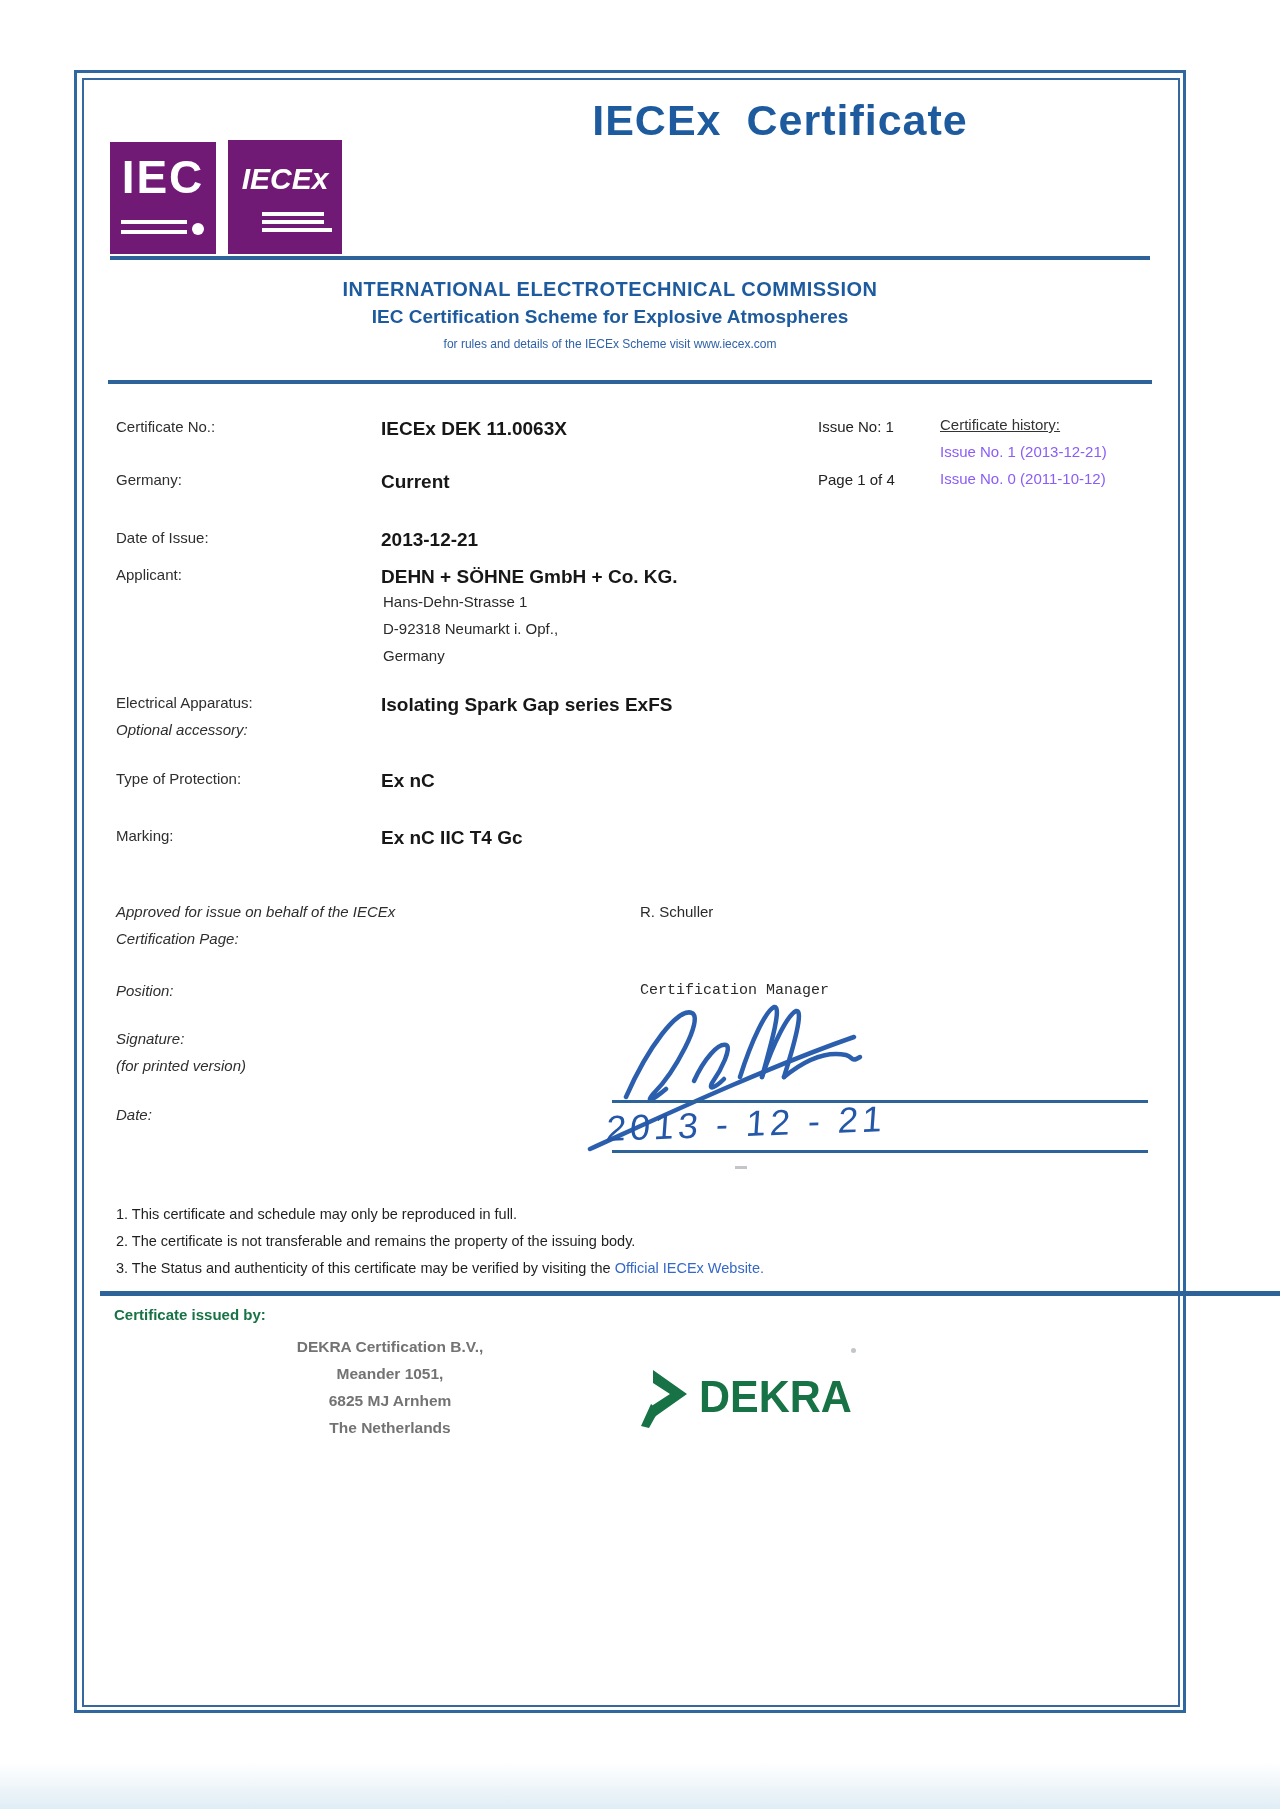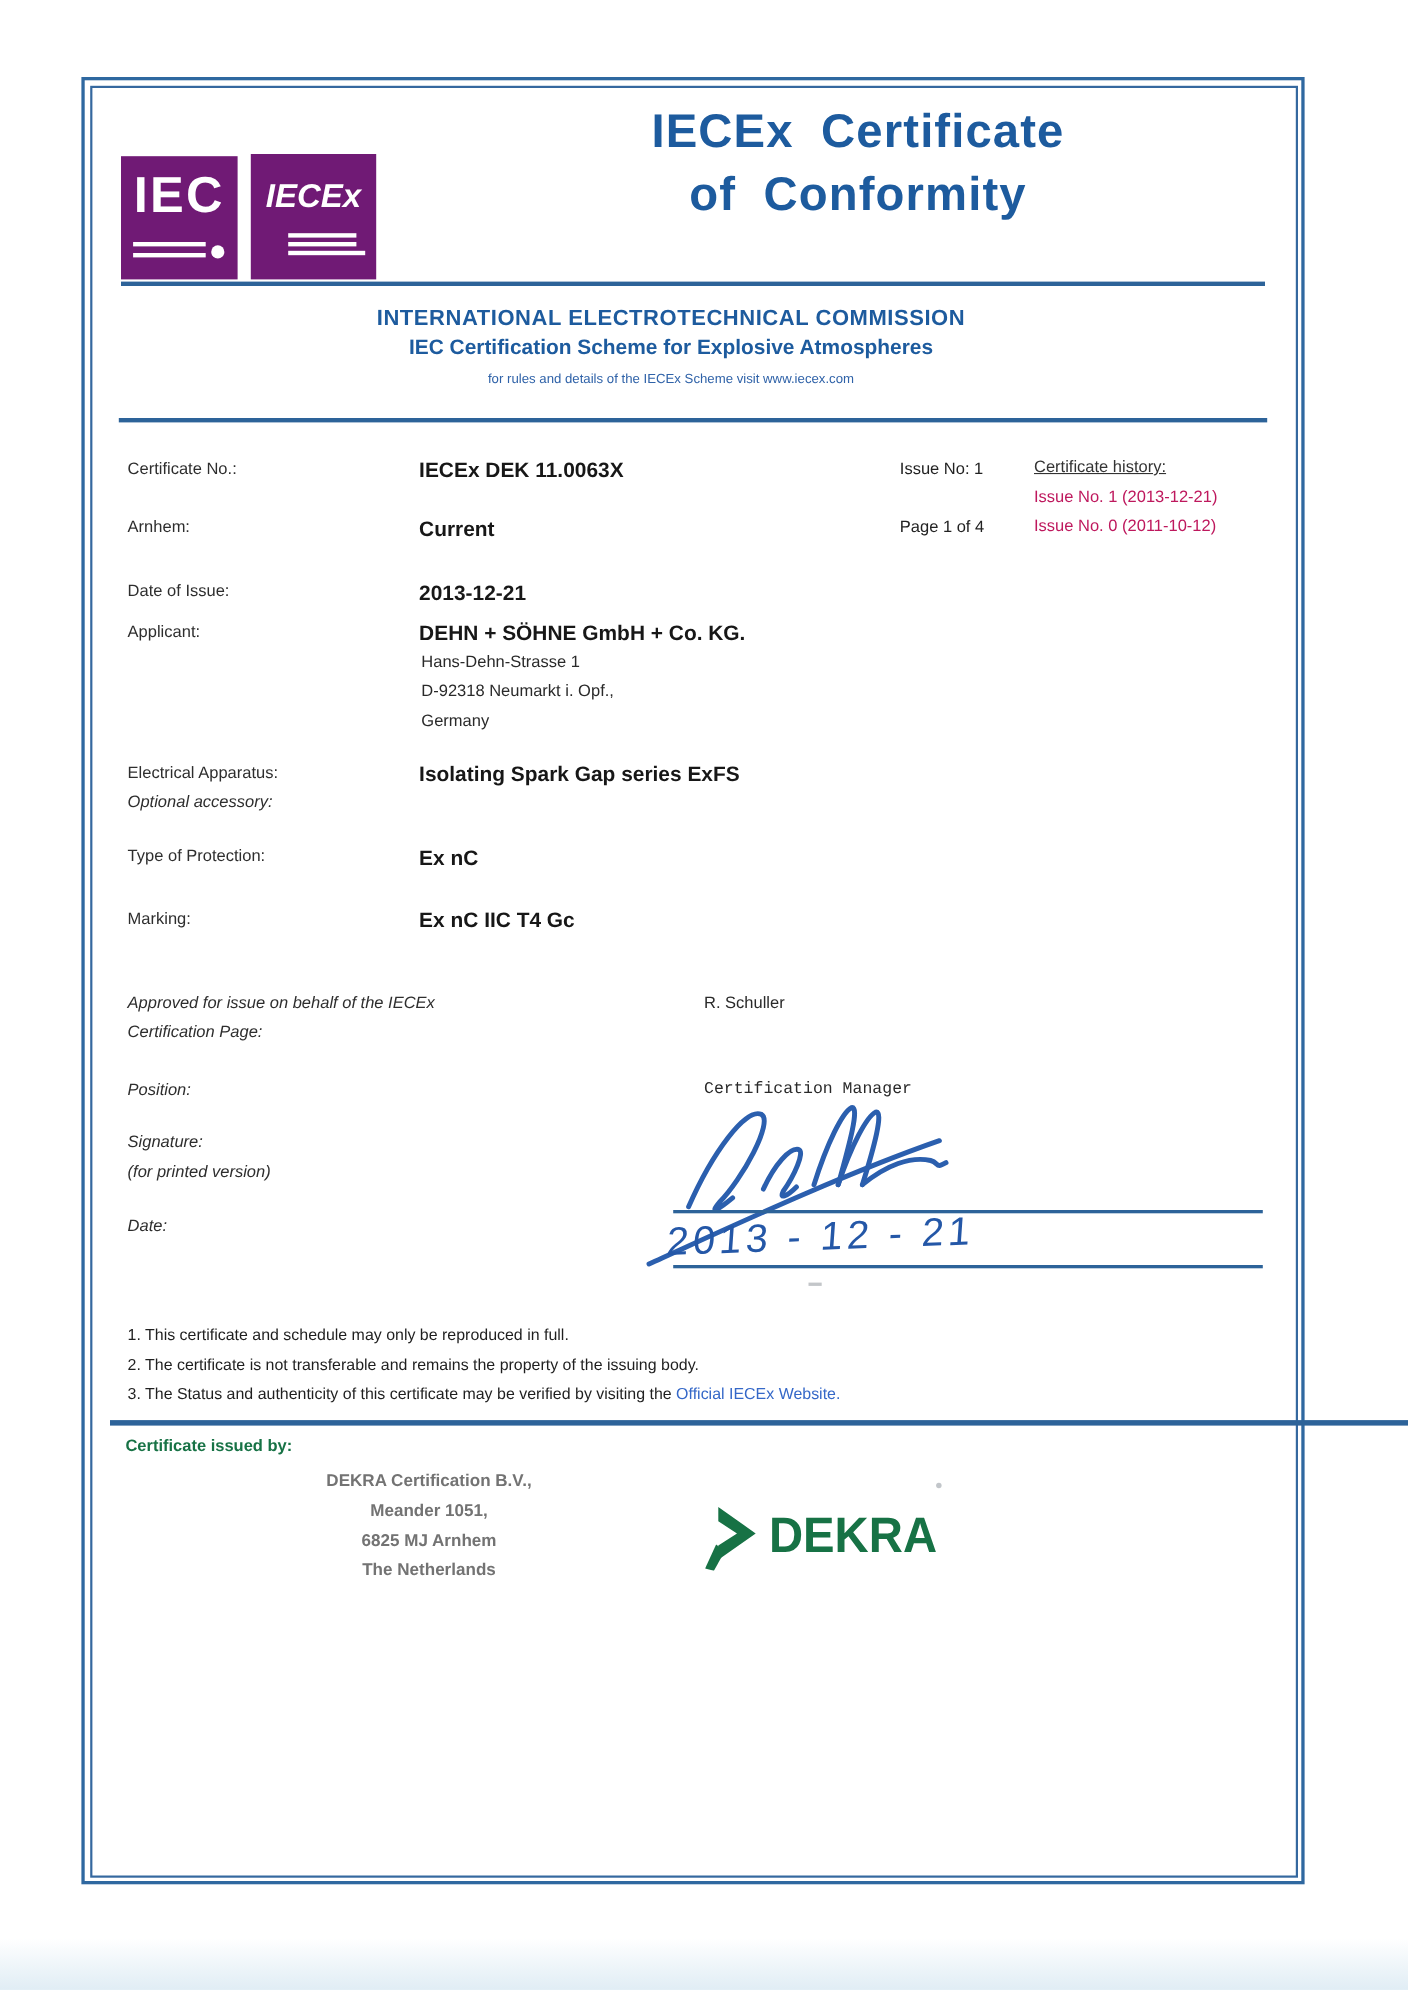--- a/index.html
+++ b/index.html
@@ -22,21 +22,21 @@
         font-weight:bold;font-size:20px;letter-spacing:0.5px;}
   .org2{position:absolute;left:90px;width:1040px;text-align:center;color:#1d5b9e;
         font-weight:bold;font-size:19px;}
   .orgnote{position:absolute;left:90px;width:1040px;text-align:center;color:#2f62a8;
         font-size:12px;}
   .lbl{position:absolute;left:116px;font-size:15px;color:#2e2e2e;}
   .val{position:absolute;left:381px;font-size:19px;color:#171717;font-weight:bold;}
   .valplain{position:absolute;left:383px;font-size:15px;color:#2a2a2a;}
   .rmeta{position:absolute;left:818px;font-size:15px;color:#222;}
   .hist{position:absolute;left:940px;font-size:15px;color:#333;}
-  .histitem{position:absolute;left:940px;font-size:15px;color:#be185d;}
+  .histitem{position:absolute;left:940px;font-size:15px;color:#8b5cf6;}
   .it{font-style:italic;}
   .foot{position:absolute;left:116px;font-size:14.5px;color:#1f1f1f;}
   .link{color:#3568c8;cursor:pointer;}
   .green{color:#177245;}
   .issuer-line{font-size:15.5px;font-weight:bold;color:#737373;line-height:27px;}
   .hand{position:absolute;color:#2457a7;font-size:36px;letter-spacing:4px;
         transform:rotate(-2deg) skewX(-6deg);font-weight:normal;}
   .dekra-text{position:absolute;color:#177245;font-weight:bold;font-size:43px;
         letter-spacing:0px;transform:scaleY(1.05);}
   .bottom-strip{position:absolute;left:0;top:1762px;width:1280px;height:47px;
@@ -58,37 +58,36 @@
   </div>
 
   <div class="logo-box" style="left:228px;top:116px;width:114px;height:114px;">
     <div class="iecex-text">IECEx</div>
     <div class="logo-bar" style="left:34px;top:72px;width:62px;"></div>
     <div class="logo-bar" style="left:34px;top:80px;width:62px;"></div>
     <div class="logo-bar" style="left:34px;top:88px;width:70px;"></div>
   </div>
 
   <div class="title" style="top:96px;">IECEx Certificate</div>
-  <div class="title" style="top:153px;">of Conformity</div>
 
   <div class="rule" style="left:110px;top:256px;width:1040px;height:4px;"></div>
 
   <div class="org1" style="top:278px;">INTERNATIONAL ELECTROTECHNICAL COMMISSION</div>
   <div class="org2" style="top:306px;">IEC Certification Scheme for Explosive Atmospheres</div>
   <div class="orgnote" style="top:337px;">for rules and details of the IECEx Scheme visit www.iecex.com</div>
 
   <div class="rule" style="left:108px;top:380px;width:1044px;height:4px;"></div>
 
   <div class="lbl" style="top:418px;">Certificate No.:</div>
   <div class="val" style="top:418px;">IECEx DEK 11.0063X</div>
   <div class="rmeta" style="top:418px;">Issue No: 1</div>
   <div class="hist" style="top:416px;text-decoration:underline;">Certificate history:</div>
   <div class="histitem" style="top:443px;">Issue No. 1 (2013-12-21)</div>
 
-  <div class="lbl" style="top:471px;">Arnhem:</div>
+  <div class="lbl" style="top:471px;">Germany:</div>
   <div class="val" style="top:471px;">Current</div>
   <div class="rmeta" style="top:471px;">Page 1 of 4</div>
   <div class="histitem" style="top:470px;">Issue No. 0 (2011-10-12)</div>
 
   <div class="lbl" style="top:529px;">Date of Issue:</div>
   <div class="val" style="top:529px;">2013-12-21</div>
 
   <div class="lbl" style="top:566px;">Applicant:</div>
   <div class="val" style="top:566px;">DEHN + SÖHNE GmbH + Co. KG.</div>
   <div class="valplain" style="top:593px;">Hans-Dehn-Strasse 1</div>

